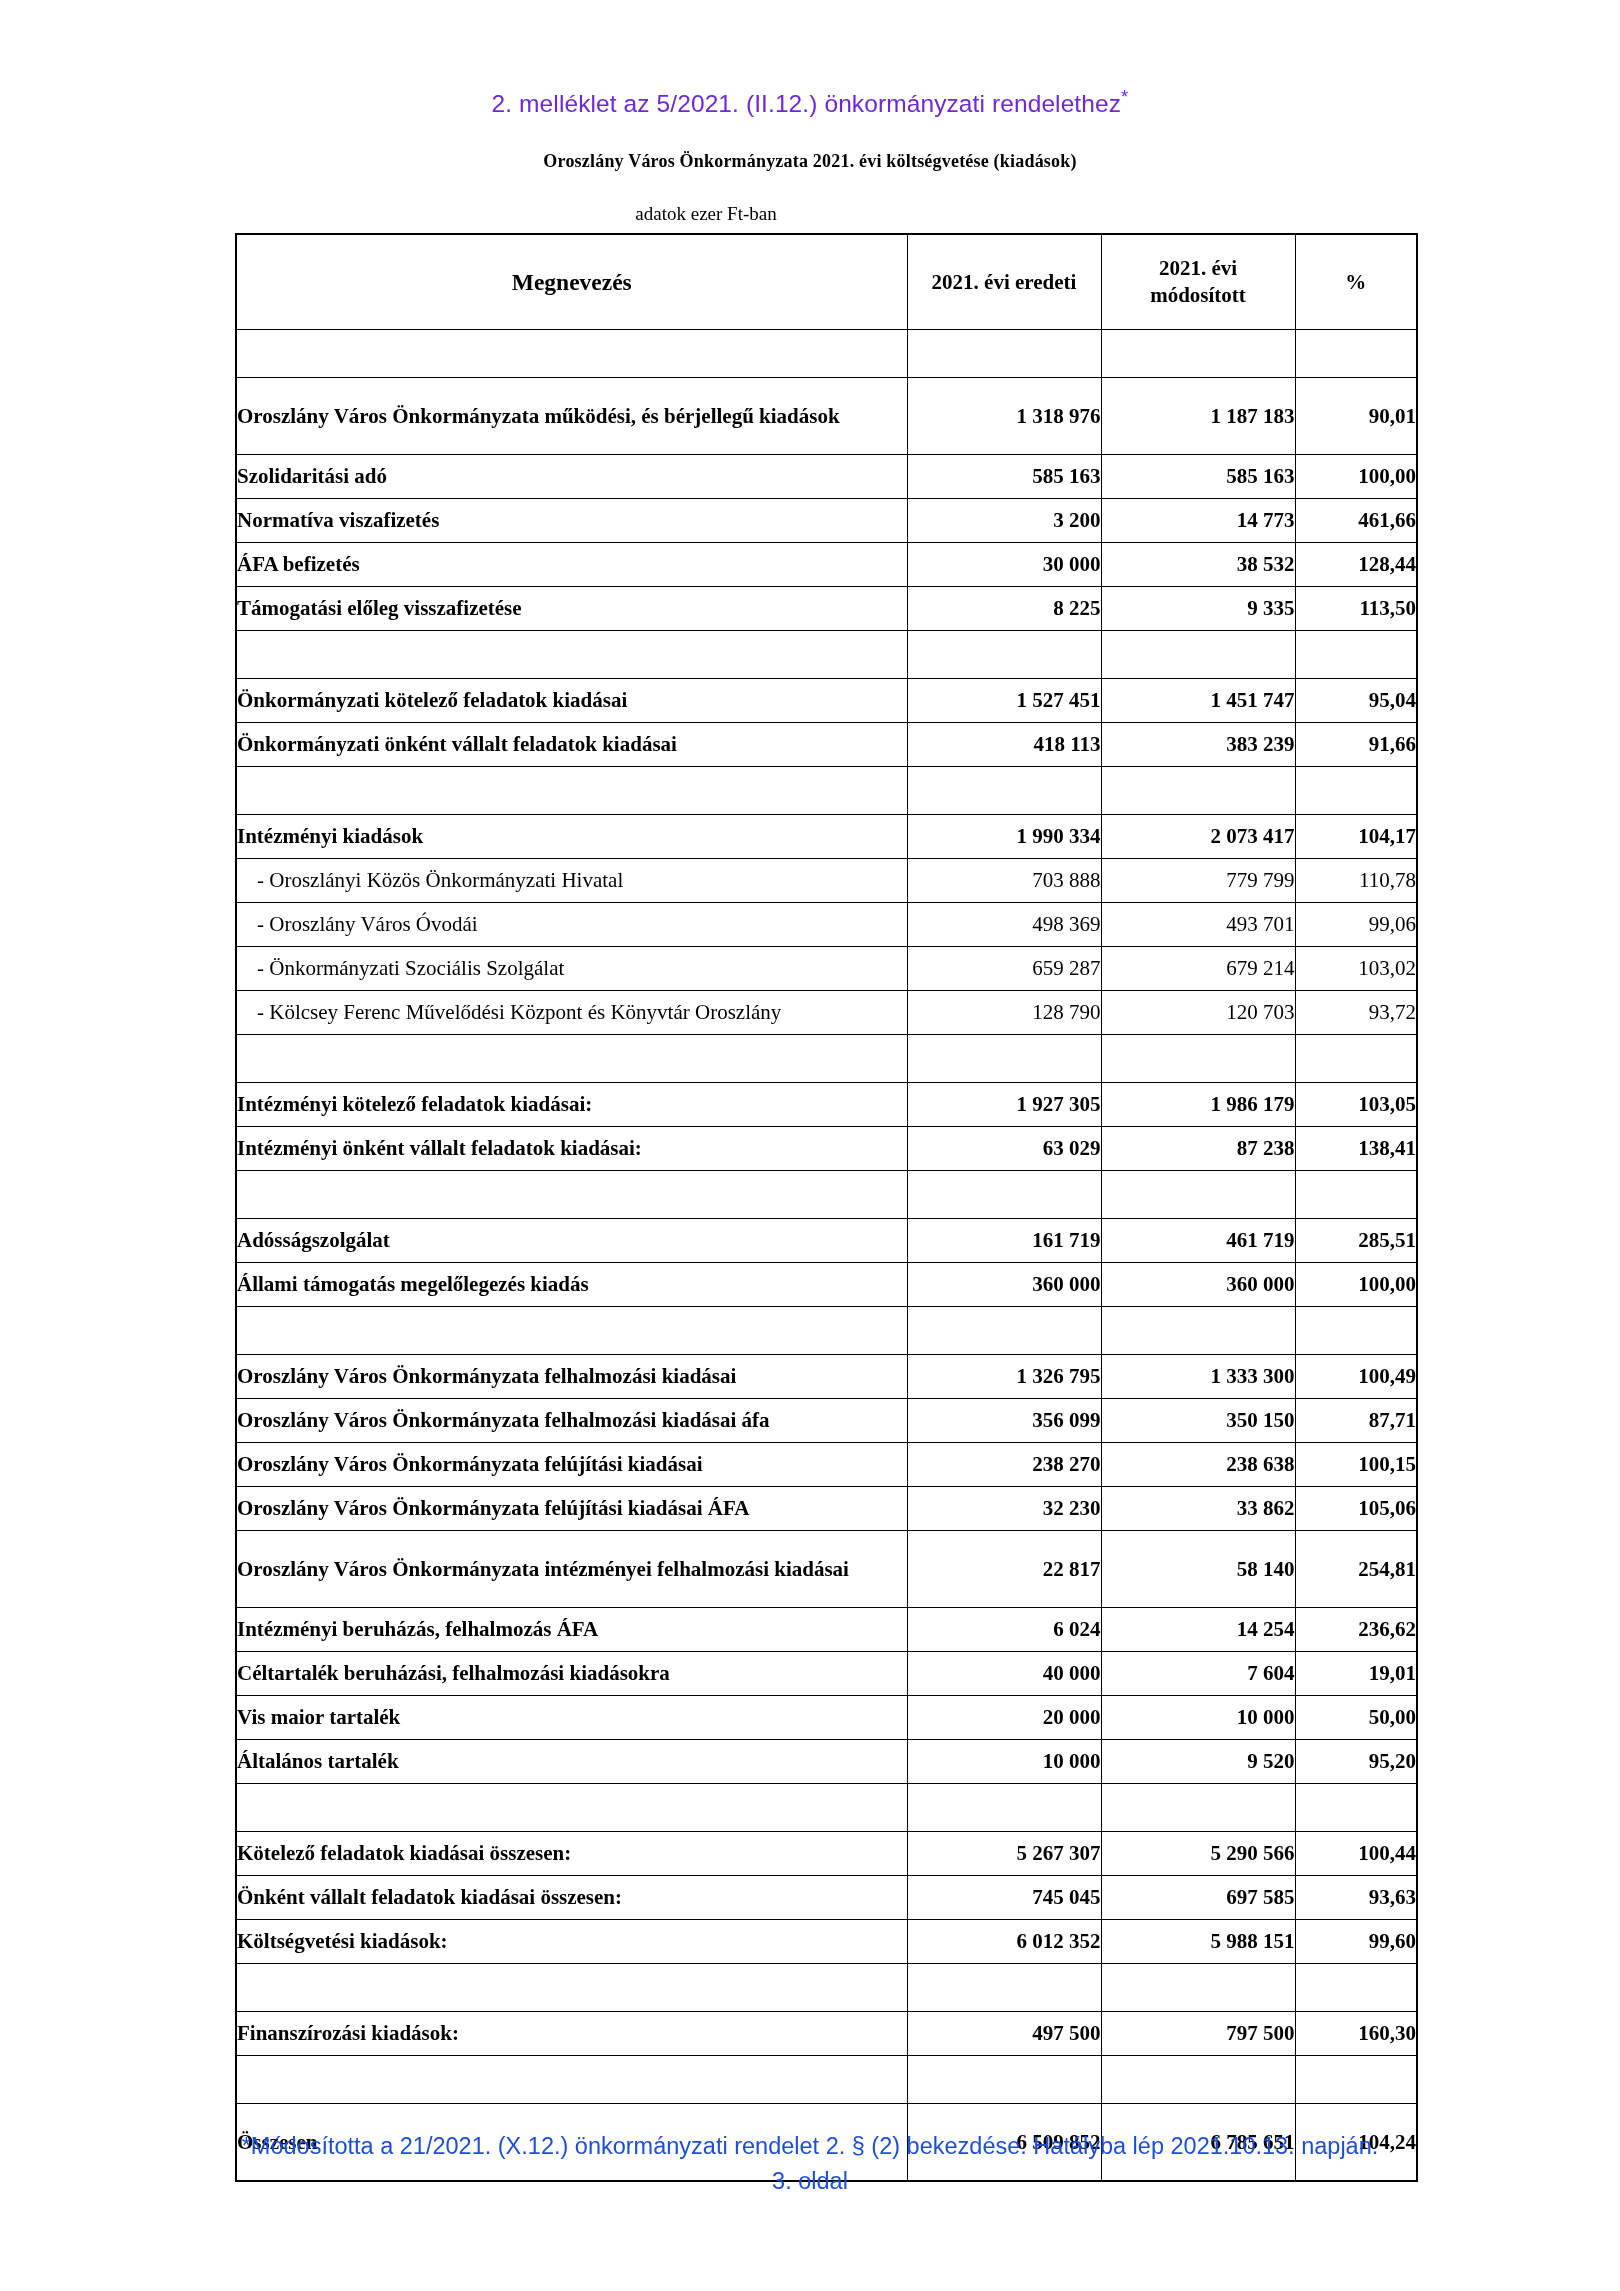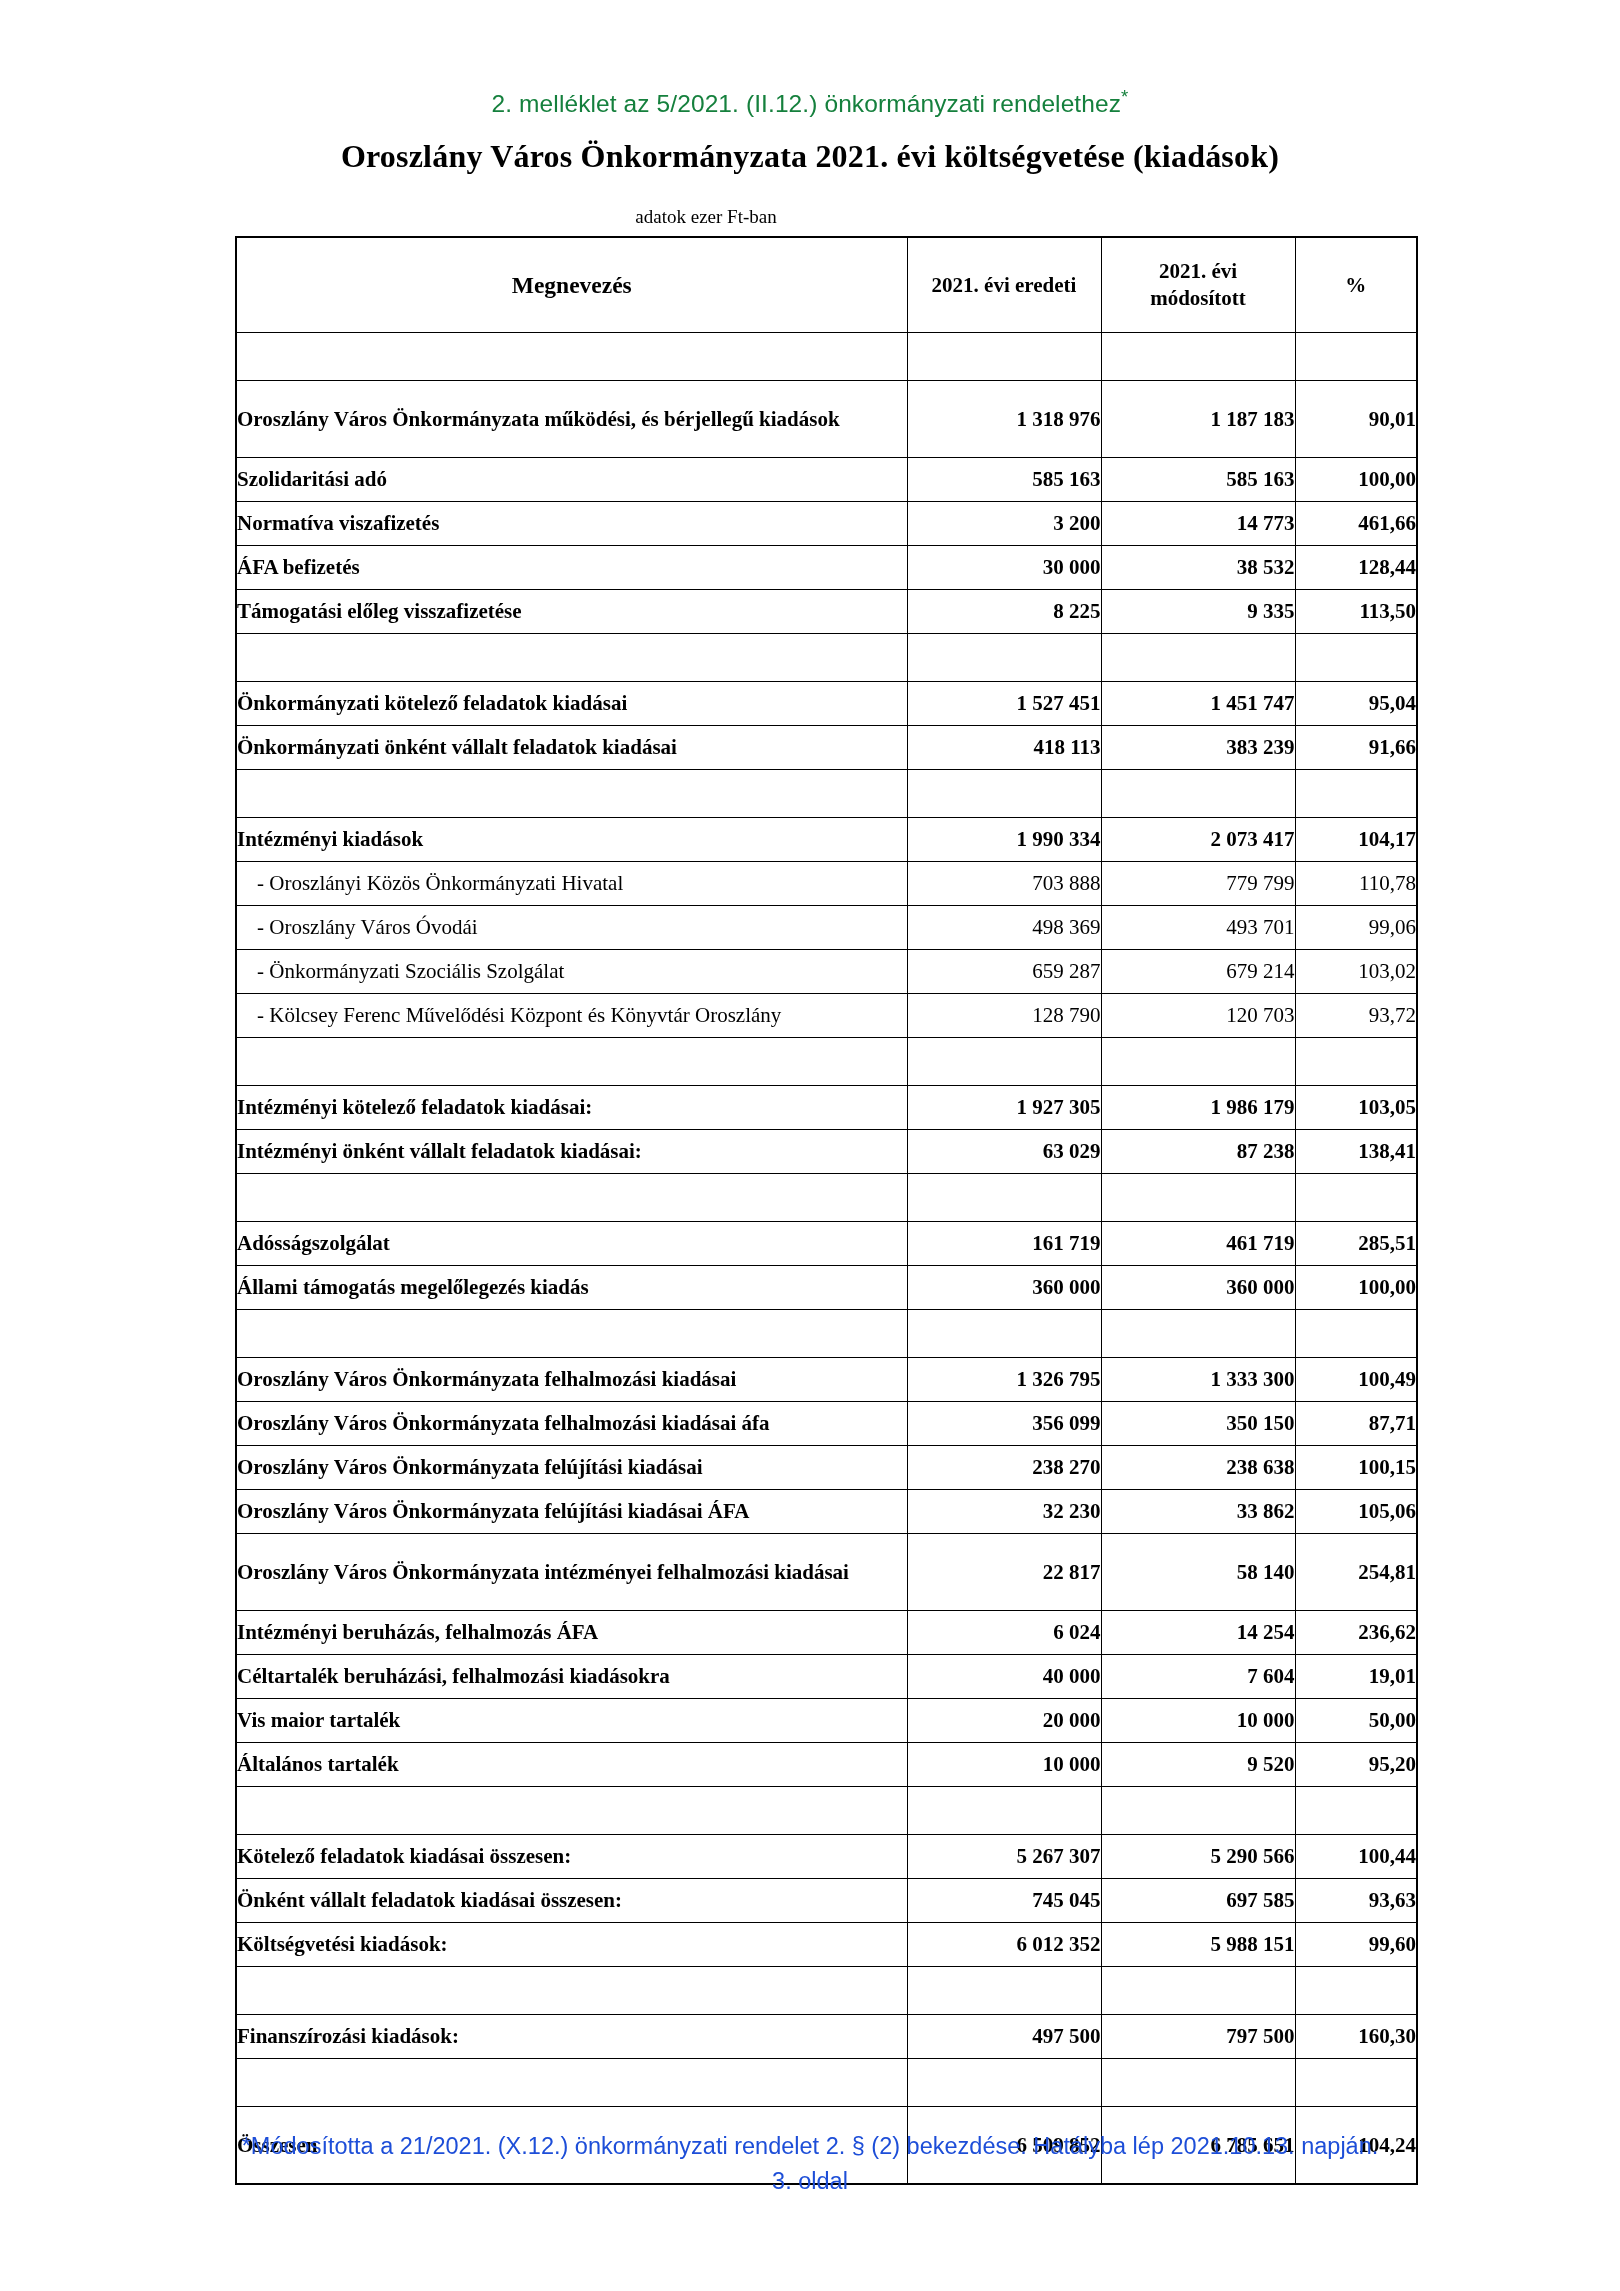--- a/index.html
+++ b/index.html
@@ -25,31 +25,31 @@
 
   
   .doc-header {
     padding-top: 86px;
     text-align: center;
   }
   .annex-line {
     font-family: "Liberation Sans", "DejaVu Sans", sans-serif;
     font-size: 24.5px;
     letter-spacing: 0.1px;
-    color: #15803d;
+    color: #6d28d9;
   }
   .annex-line .star {
     font-size: 18.6px;
     vertical-align: super;
   }
   .doc-title {
-    margin-top: 20px;
+    margin-top: 33px;
     font-family: "Liberation Serif", "DejaVu Serif", serif;
     font-weight: bold;
-    font-size: 32px;
+    font-size: 18px;
     letter-spacing: 0.2px;
   }
   .units-note {
     margin-top: 31px;
     text-align: center;
     padding-right: 208px;
     font-size: 19px;
     font-family: "Liberation Serif", "DejaVu Serif", serif;
   }
 

